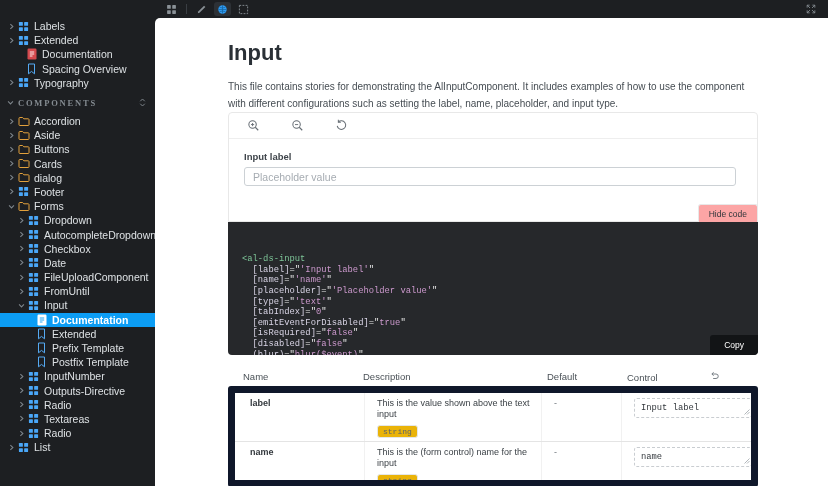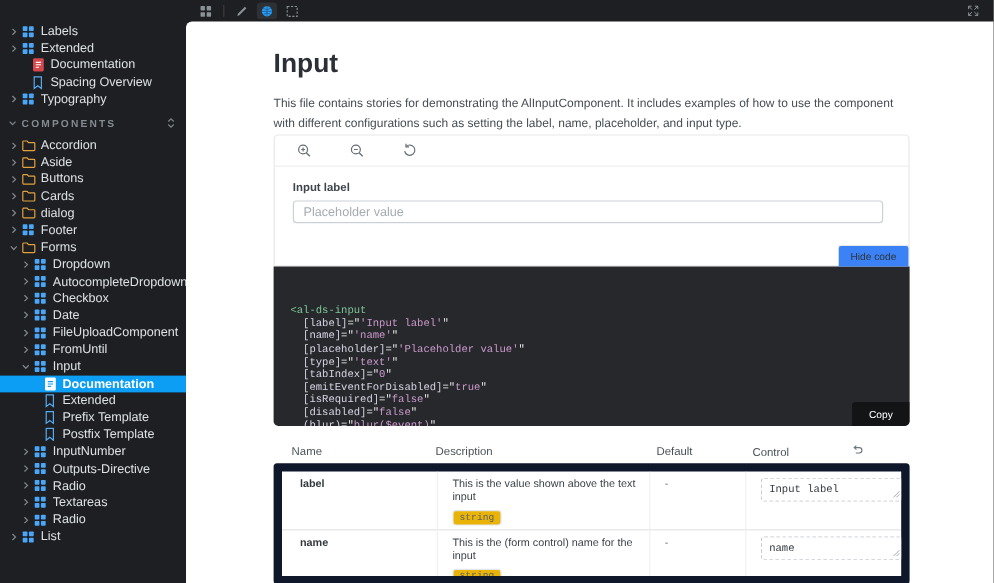--- a/index.html
+++ b/index.html
@@ -9,21 +9,21 @@
   
   #sidebar{position:absolute;left:0;top:0;width:155px;height:486px;background:#1d1f22;overflow:hidden;}
   .tree{padding-top:19px;}
   .titem{height:14.2px;display:flex;align-items:center;font-size:10.5px;color:#dde1e4;
          white-space:nowrap;cursor:pointer;}
   .titem .chev{width:10px;display:flex;justify-content:center;align-items:center;flex:none;}
   .titem .ticon{width:13px;margin:0 4px 0 1px;display:flex;justify-content:center;align-items:center;flex:none;}
   .titem.selected{background:var(--accent,#0c9df4);color:#fff;font-weight:bold;}
   .d0{padding-left:6px;} .d0c{padding-left:24px;} .d1{padding-left:16px;} .d1c{padding-left:34px;}
   .theader{height:14px;margin:6px 0 4px;display:flex;align-items:center;position:relative;
-           font-size:8.5px;font-weight:bold;letter-spacing:1.8px;color:#848b91;padding-left:7px;}
+           font-size:8.5px;font-weight:bold;letter-spacing:1.8px;color:#848b91;padding-left:7px;font-family:Liberation Serif, serif;}
   .theader .hchev{margin-right:4px;display:flex;align-items:center;}
   .theader .updown{position:absolute;right:8px;top:1px;cursor:pointer;}
 
   
   #topbar{position:absolute;left:155px;top:0;width:673px;height:18px;background:#1d1f22;
           display:flex;align-items:center;padding-left:6px;box-sizing:border-box;}
   .tbicon{width:17px;height:14px;display:flex;align-items:center;justify-content:center;
           margin:0 2px;border-radius:3px;cursor:pointer;}
   .tbicon.active{background:#2d3136;}
   .tbdivider{width:1px;height:10px;background:#3a3e43;margin:0 4px;}
@@ -41,21 +41,21 @@
   .preview{height:110px;border:1px solid #e8e8e8;border-radius:4px 4px 0 0;background:#fff;
            position:relative;box-sizing:border-box;}
   .ptoolbar{height:25px;border-bottom:1px solid #eee;display:flex;align-items:center;
             padding-left:17px;gap:30px;}
   .pticon{width:14px;height:14px;display:flex;align-items:center;justify-content:center;cursor:pointer;}
   .plabel{position:absolute;left:15px;top:38px;font-size:9.5px;font-weight:bold;color:#3f454b;}
   .pinput{position:absolute;left:15px;top:54px;width:492px;height:19px;border:1px solid #ccd1d5;
           border-radius:3px;font-size:10.5px;padding:0 8px;color:#333;box-sizing:border-box;
           font-family:"Liberation Sans",sans-serif;outline:none;}
   .pinput::placeholder{color:#a6acb2;}
-  .hidecode{position:absolute;right:0;top:92px;height:18px;z-index:3;background:#3b82f6;
+  .hidecode{position:absolute;right:0;top:92px;height:18px;z-index:3;background:#fca5a5;
             border:1px solid #e8e8e8;border-bottom:none;border-radius:3px 3px 0 0;
             font-size:8.5px;color:#30353a;padding:0 10px;display:flex;align-items:center;cursor:pointer;}
   .codeblock{height:133px;background:var(--code-bg,#26282b);border-radius:0 0 4px 4px;position:relative;
              font-family:"Liberation Mono","DejaVu Sans Mono",monospace;font-size:8.8px;line-height:10.6px;
              padding:11px 0 0 14px;box-sizing:border-box;white-space:pre;overflow:hidden;}
   .tok-tag{color:var(--code-tag,#7ec699);} .tok-attr{color:var(--code-attr,#d9d5e6);}
   .tok-pun{color:#e8e8e8;} .tok-str{color:var(--code-str,#cc99cd);}
   .copybtn{position:absolute;right:0;bottom:0;background:#121416;color:#fff;font-size:8.5px;
            padding:5px 14px;border:none;border-top-left-radius:3px;border-bottom-right-radius:4px;
            font-family:"Liberation Sans",sans-serif;cursor:pointer;}

